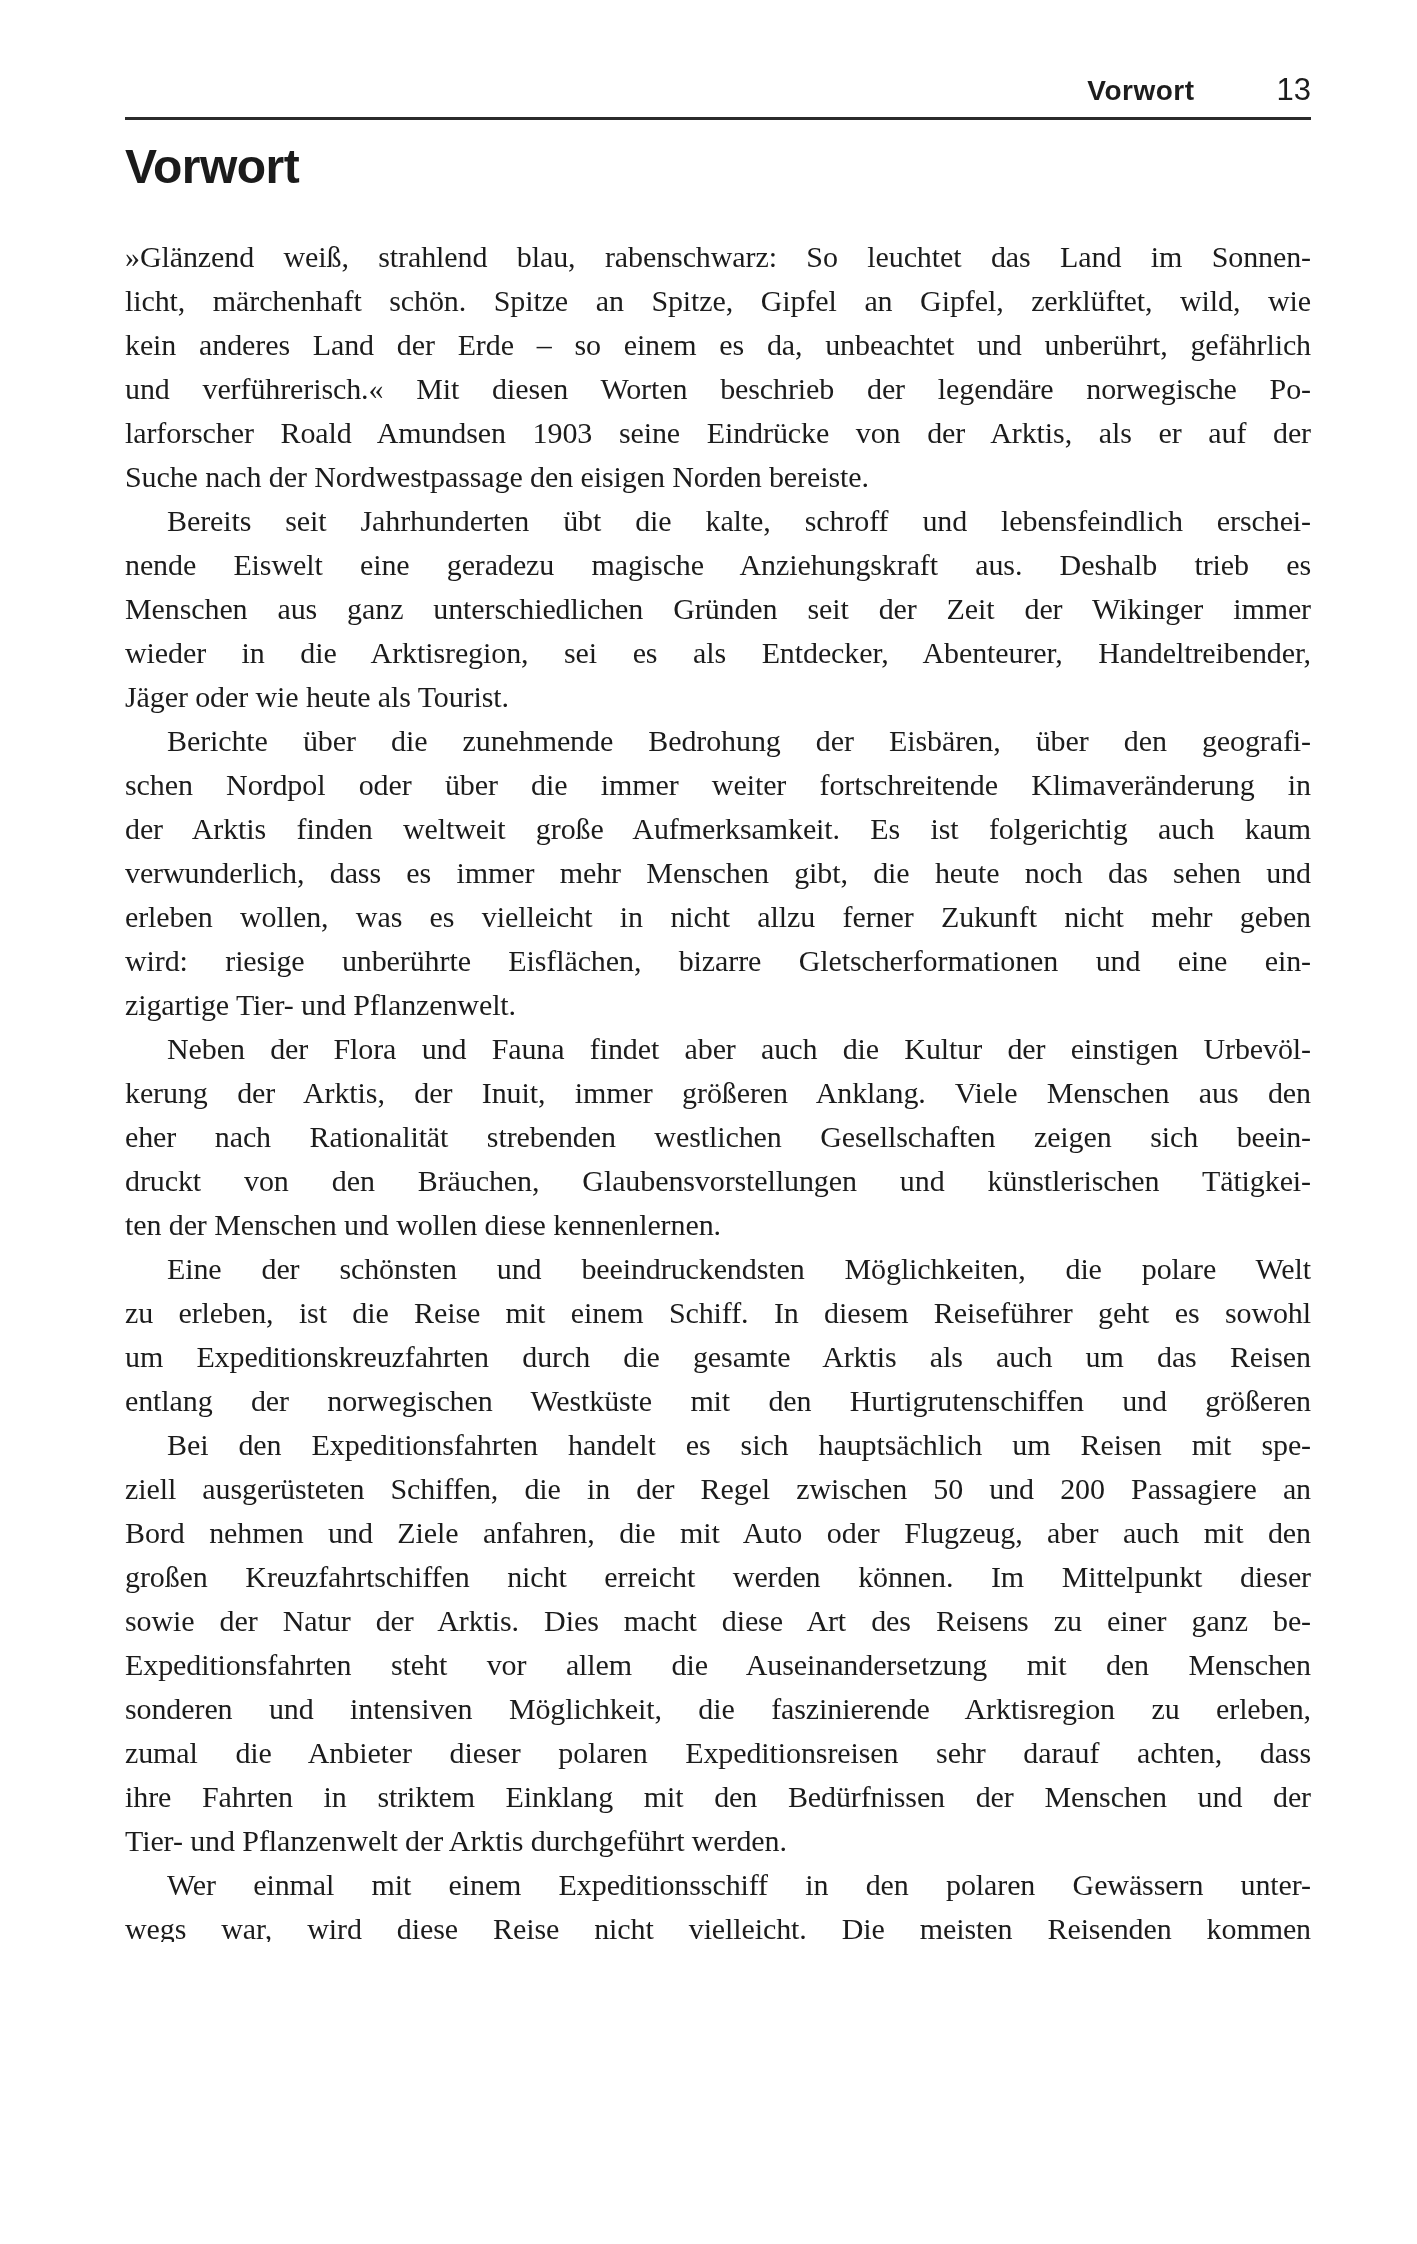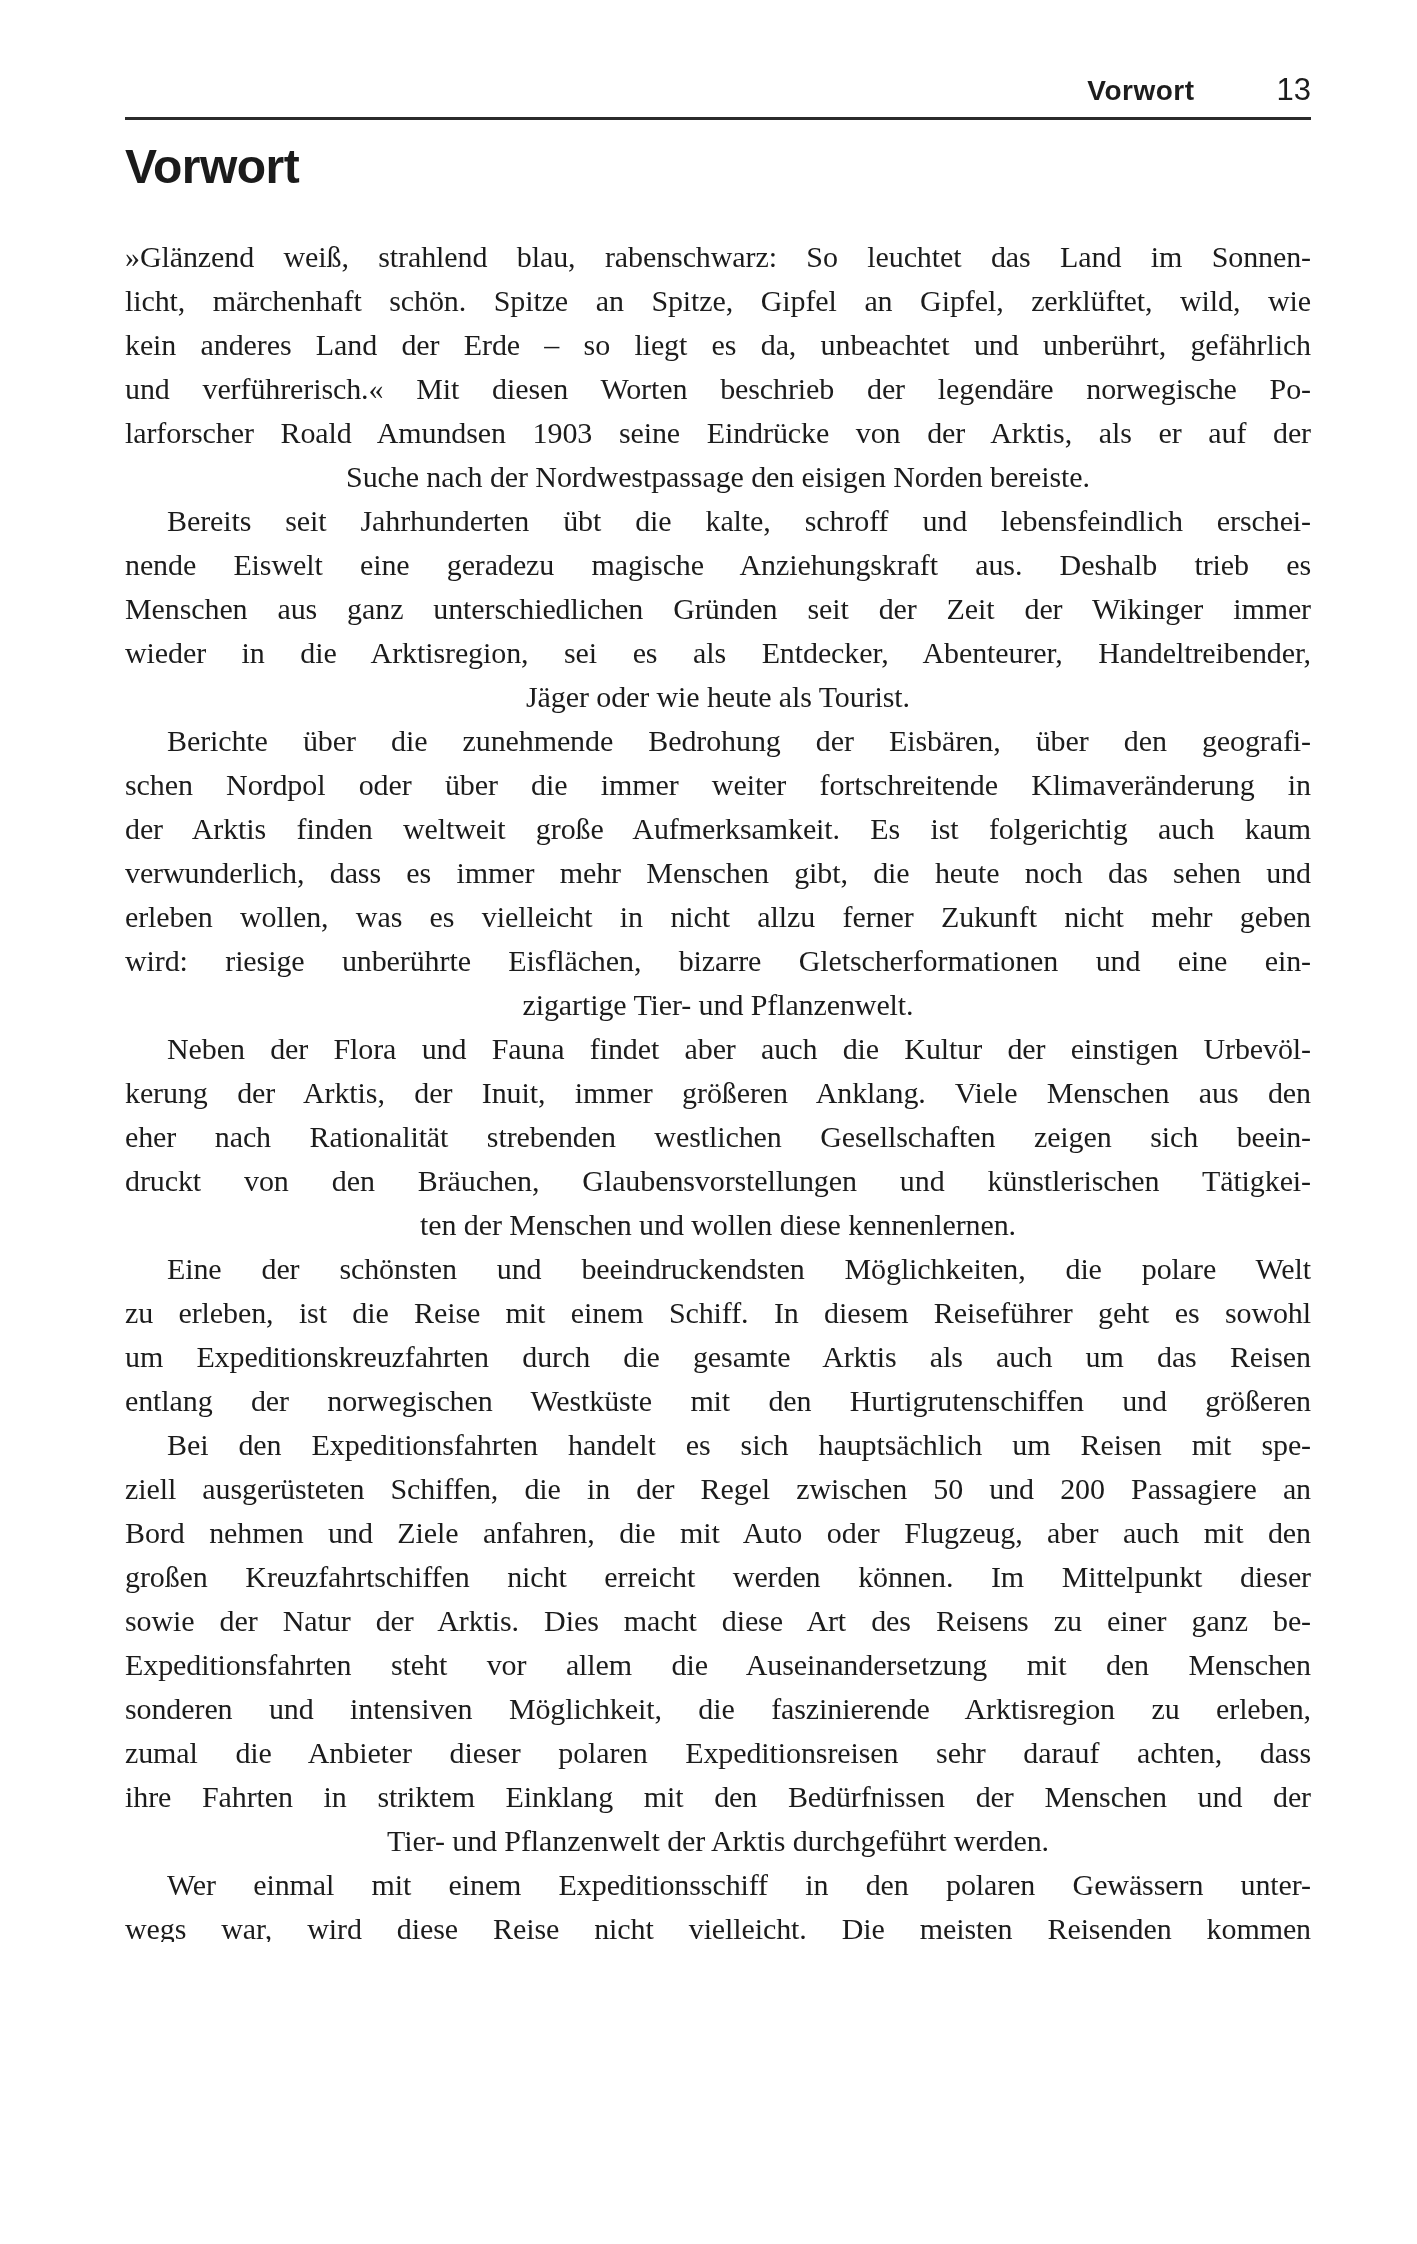--- a/index.html
+++ b/index.html
@@ -53,42 +53,42 @@
   
   .bodytext {
     margin-top: 44px;
     font-family: "Liberation Serif", serif;
     font-size: 30px;
     line-height: 44px;
     letter-spacing: -0.1px;
     color: #1c1c1c;
   }
   .para { margin: 0; }
-  .line { display: block; text-align: center; }
+  .line { display: block; text-align: left; }
   .line.just {
     text-align: justify;
     text-align-last: justify;
   }
   .para.indent .line:first-child { text-indent: 42px; font-family: Liberation Serif, serif; }
 </style>
 </head>
 <body>
 
 <div class="page">
   <div class="running-header">
     <span class="rh-section">Vorwort</span>
     <span class="rh-page">13</span>
   </div>
   <hr class="rule">
   <h1 class="title">Vorwort</h1>
   <div class="bodytext" id="paragraphs">
       <p class="para">
         <span class="line just">»Glänzend weiß, strahlend blau, rabenschwarz: So leuchtet das Land im Sonnen-</span>
         <span class="line just">licht, märchenhaft schön. Spitze an Spitze, Gipfel an Gipfel, zerklüftet, wild, wie</span>
-        <span class="line just">kein anderes Land der Erde – so liegt es da, unbeachtet und unberührt, gefährlich</span>
+        <span class="line just">kein anderes Land der Erde – so einem es da, unbeachtet und unberührt, gefährlich</span>
         <span class="line just">und verführerisch.« Mit diesen Worten beschrieb der legendäre norwegische Po-</span>
         <span class="line just">larforscher Roald Amundsen 1903 seine Eindrücke von der Arktis, als er auf der</span>
         <span class="line">Suche nach der Nordwestpassage den eisigen Norden bereiste.</span>
       </p>
       <p class="para indent">
         <span class="line just">Bereits seit Jahrhunderten übt die kalte, schroff und lebensfeindlich erschei-</span>
         <span class="line just">nende Eiswelt eine geradezu magische Anziehungskraft aus. Deshalb trieb es</span>
         <span class="line just">Menschen aus ganz unterschiedlichen Gründen seit der Zeit der Wikinger immer</span>
         <span class="line just">wieder in die Arktisregion, sei es als Entdecker, Abenteurer, Handeltreibender,</span>
         <span class="line">Jäger oder wie heute als Tourist.</span>

